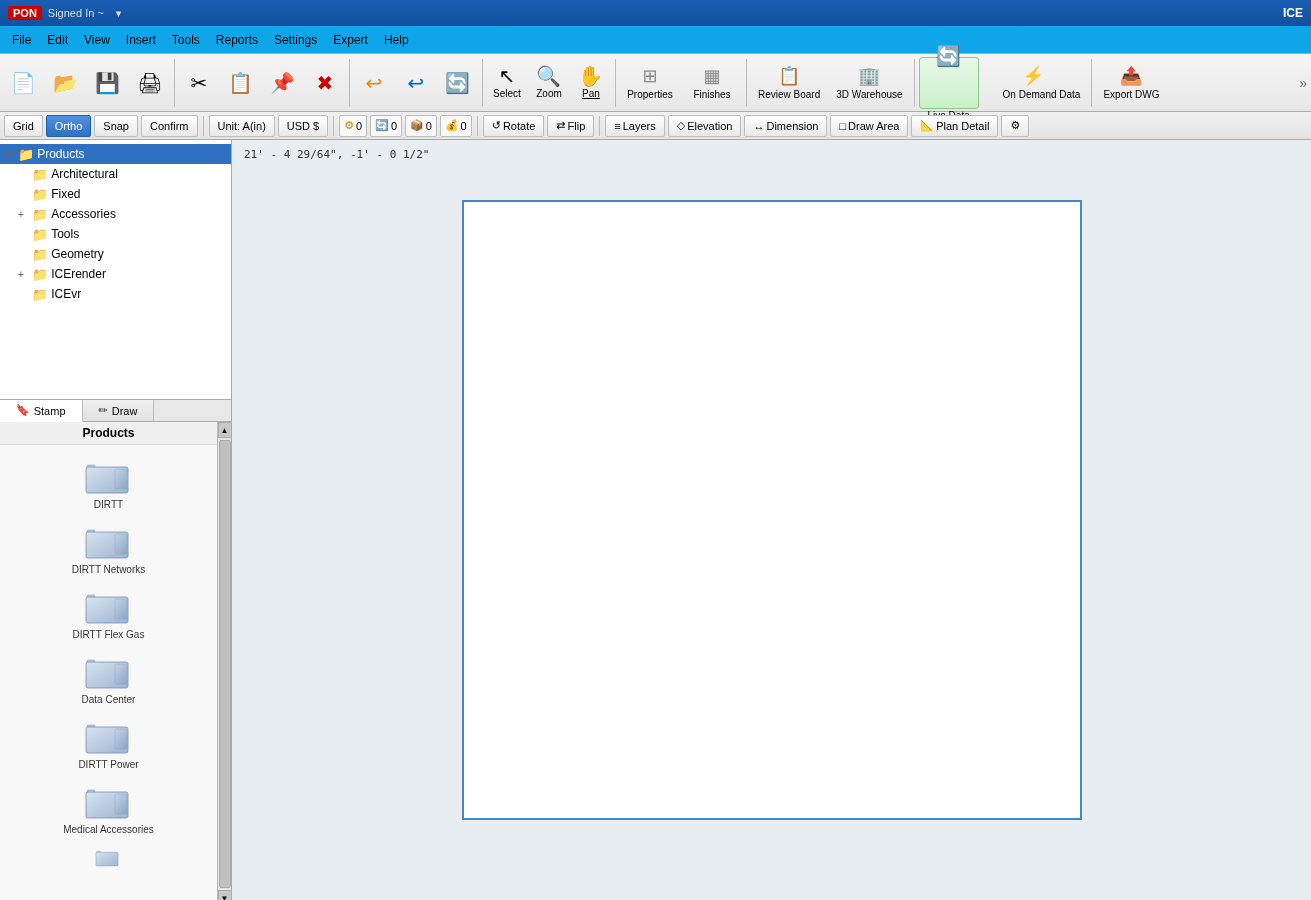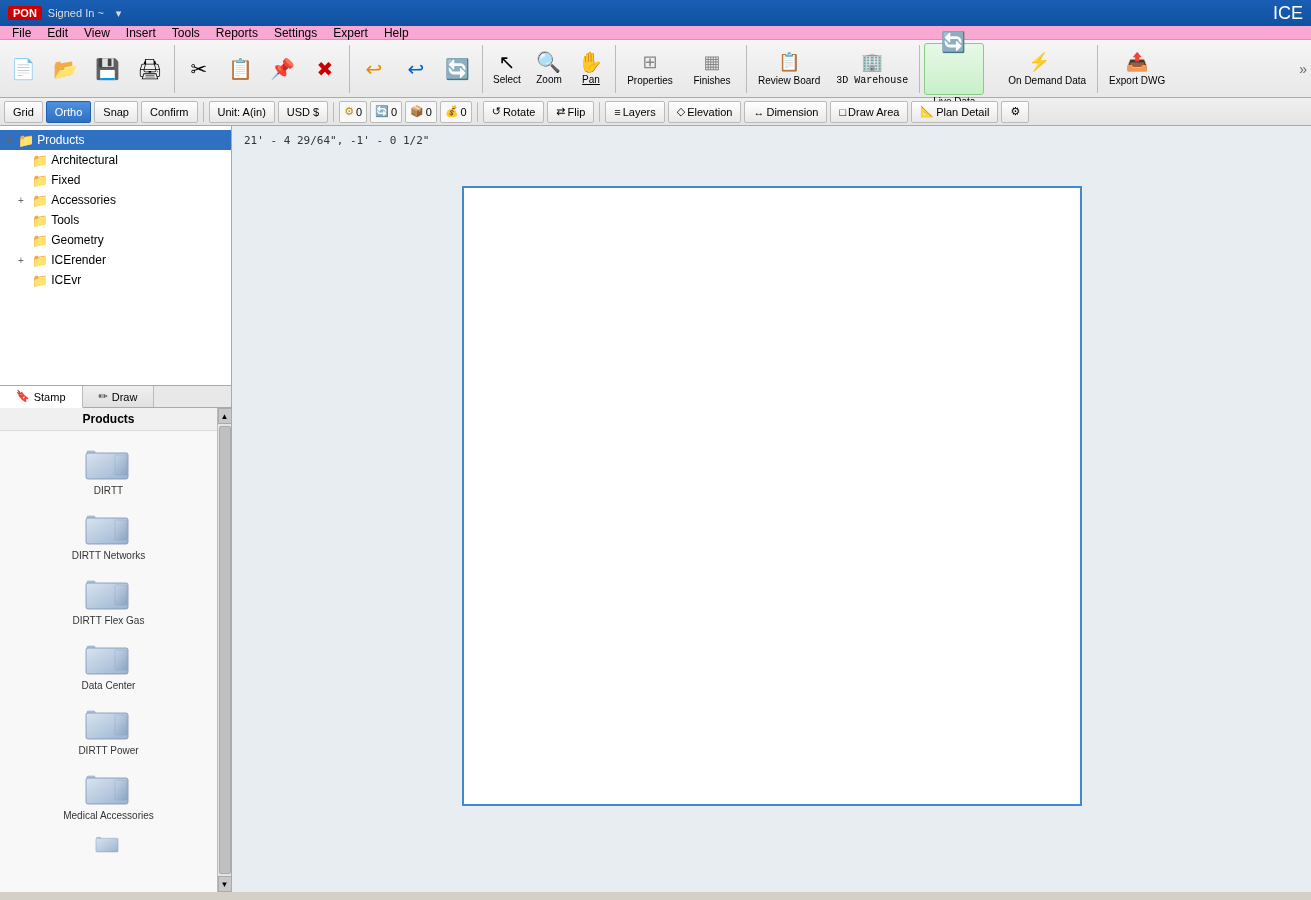--- a/index.html
+++ b/index.html
@@ -22,32 +22,32 @@
       padding: 1px 5px;
       margin-right: 6px;
       border-radius: 2px;
     }
     #title-bar .signed-in {
       font-size: 11px;
       color: #ddd;
       margin-right: 12px;
     }
     #title-bar .ice-logo {
-      font-size: 18px;
-      font-weight: normal;
+      font-size: 12px;
+      font-weight: bold;
       color: white;
       margin-left: auto;
     }
 
     
     #menu-bar {
       display: flex;
       align-items: center;
-      background: #f9a8d4;
-      height: 14px;
+      background: #0ea5e9;
+      height: 28px;
       border-bottom: 1px solid #aaa;
       padding: 0 4px;
     }
     #menu-bar span {
       padding: 2px 8px;
       cursor: pointer;
       font-size: 12px;
     }
 
     
@@ -340,21 +340,21 @@
     <span style="font-size:18px;color:#888;">▦</span>
     <span style="font-size:10px;">Finishes</span>
   </div>
   <div class="tb-sep"></div>
   <div class="tb-btn-special">
     <span class="review-board-icon">📋</span>
     <span style="font-size:10px;">Review Board</span>
   </div>
   <div class="tb-btn-special">
     <span class="warehouse-icon">🏢</span>
-    <span style="font-size:10px;font-family:Liberation Mono, monospace;">3D Warehouse</span>
+    <span style="font-size:10px;">3D Warehouse</span>
   </div>
   <div class="tb-sep"></div>
   <div class="tb-btn-special live-data-btn">
     <span class="live-data-icon">🔄</span>
     <span style="font-size:10px;margin-top:40px;">Live Data</span>
   </div>
   <div class="tb-btn-special">
     <span class="on-demand-icon">⚡</span>
     <span style="font-size:10px;padding-left:15px;">On Demand Data</span>
   </div>

